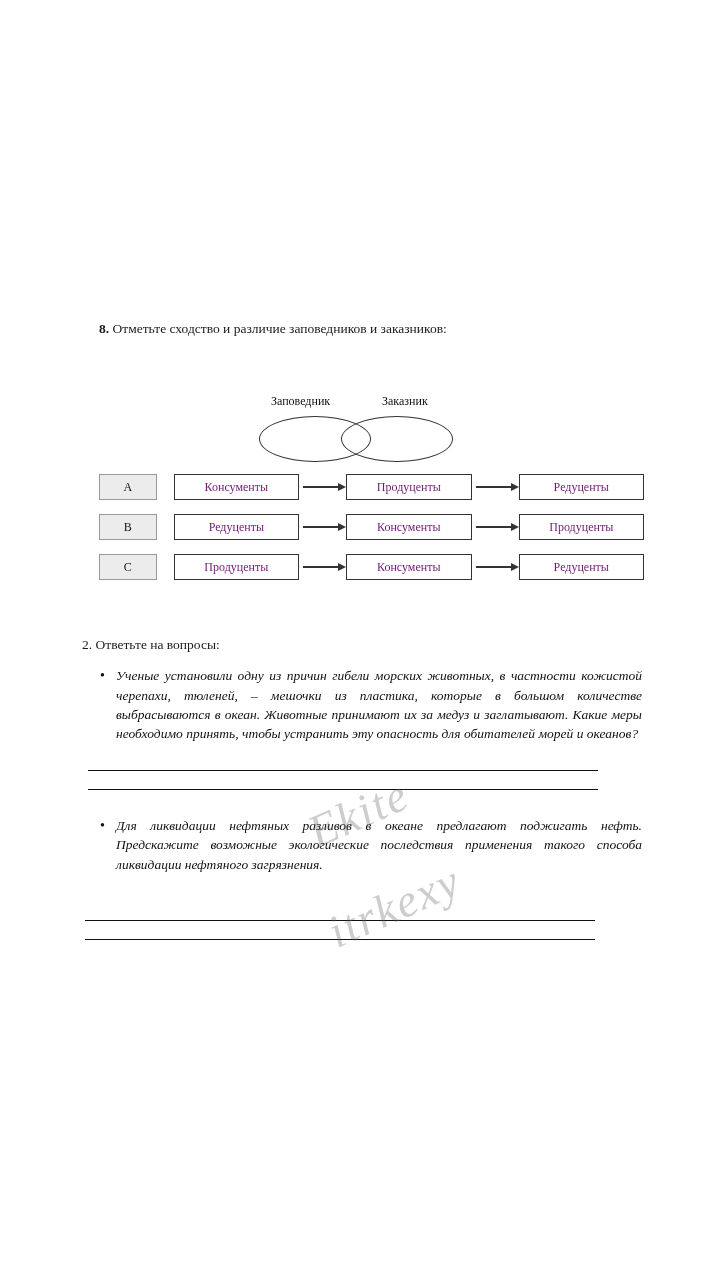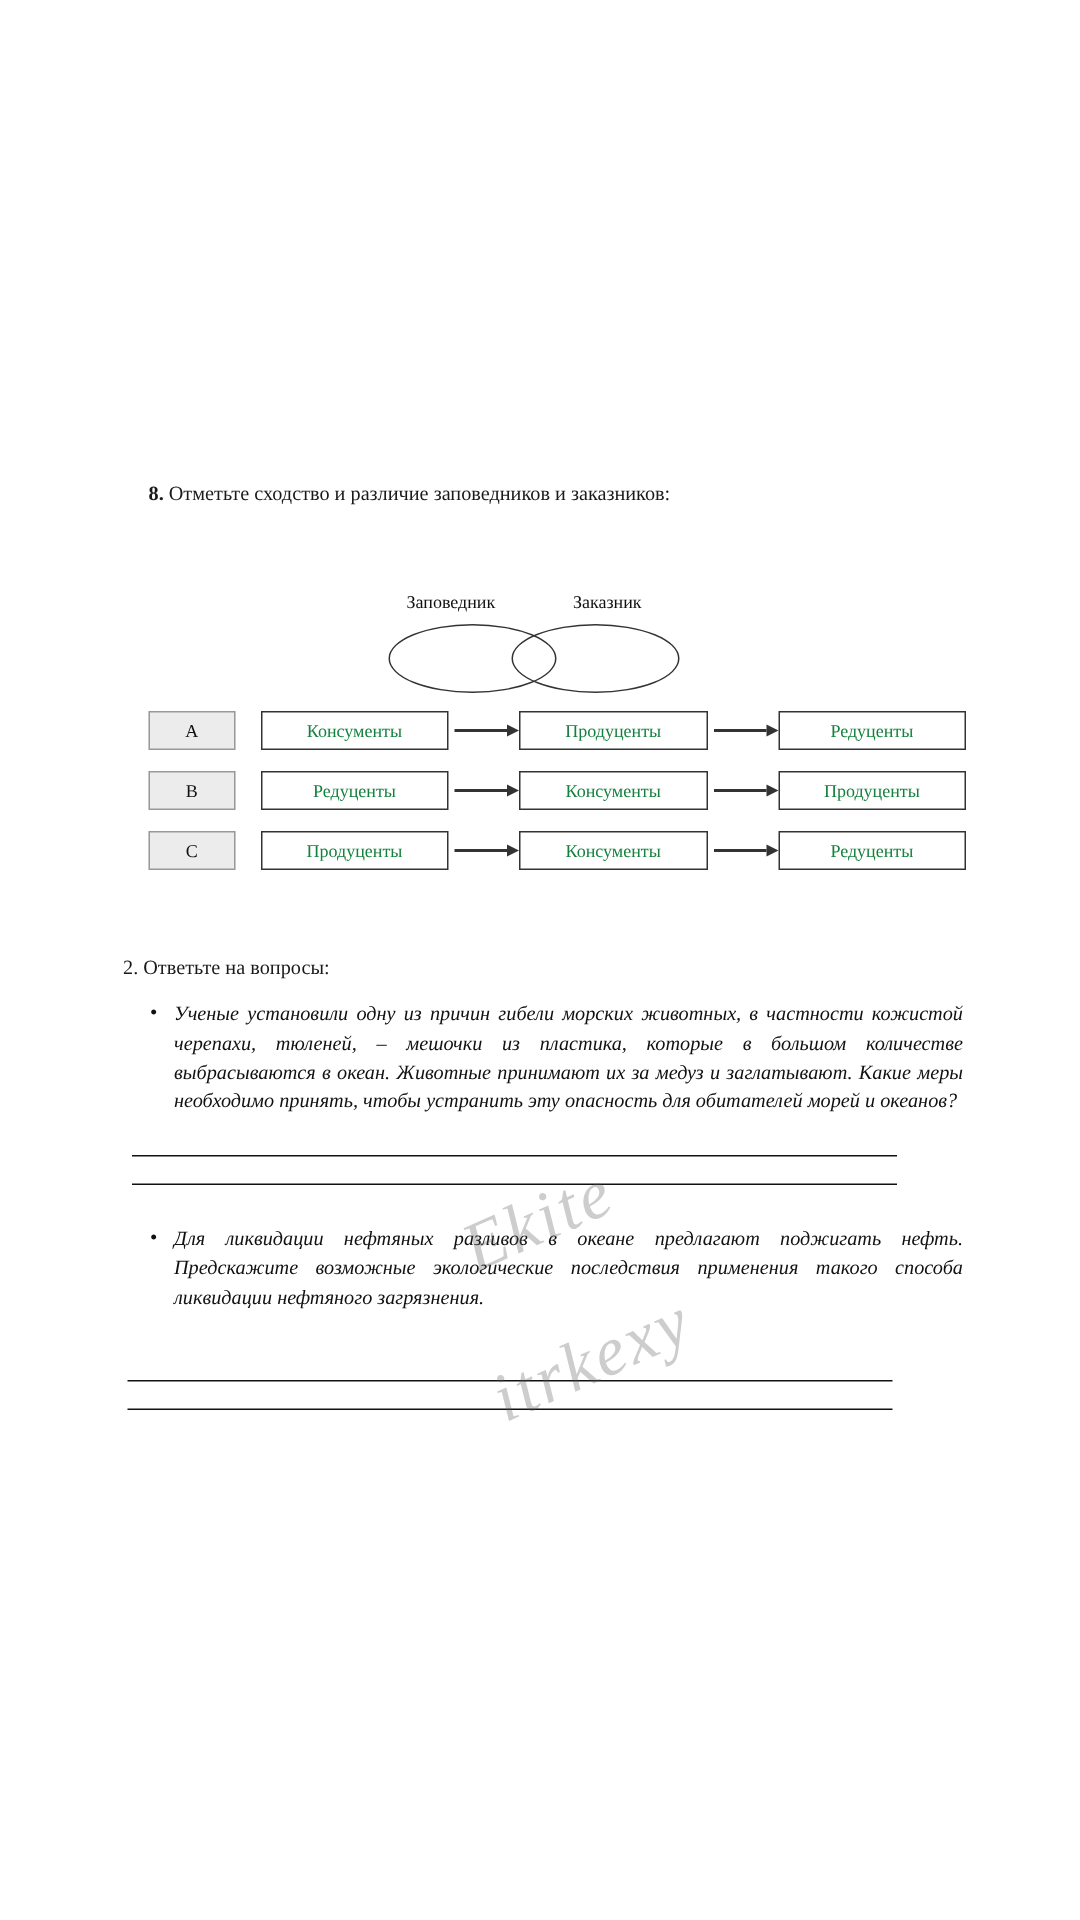--- a/index.html
+++ b/index.html
@@ -93,21 +93,21 @@
   .gap-a { width: 18px; }
   .cell {
     width: 131px;
     height: 24px;
     border: 1px solid #333;
     background: #fff;
     display: flex;
     align-items: center;
     justify-content: center;
     font-size: 12px;
-    color: #15803d;
+    color: #701a75;
   }
   .arrow {
     width: 47px;
     height: 24px;
     position: relative;
     display: flex;
     align-items: center;
   }
   .arrow .line {
     height: 1.4px;

